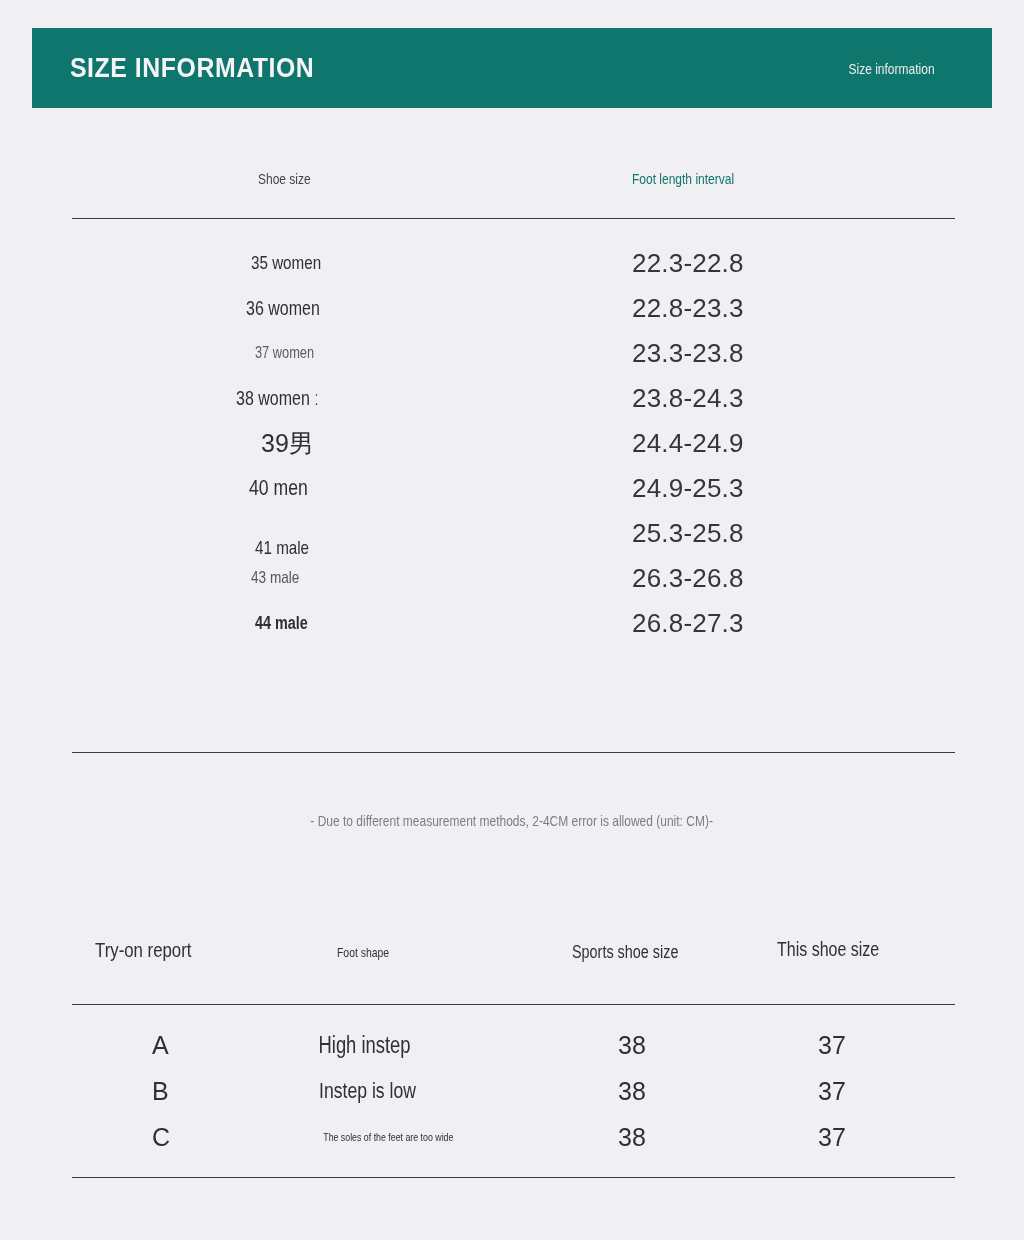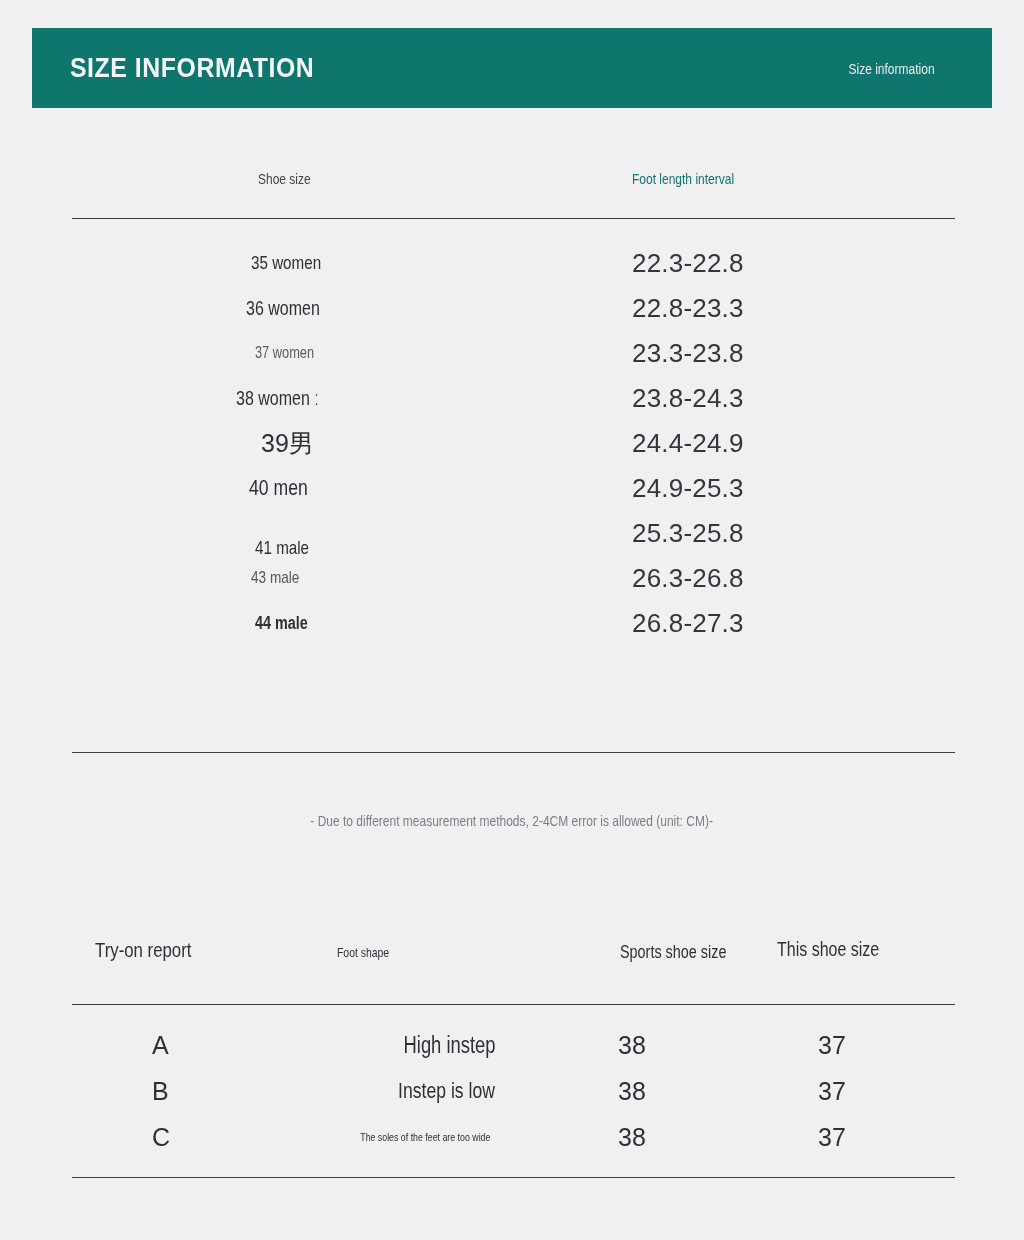--- a/index.html
+++ b/index.html
@@ -169,42 +169,42 @@
     height: 52px;
   }
   .th-cell {
     position: absolute;
     top: 0;
     white-space: nowrap;
     color: #2f2f35;
   }
   .th-a { left: 23px;  font-size: 21px; }
   .th-b { left: 265px; font-size: 13px; top: 7px; text-decoration: underline; }
-  .th-c { left: 500px; font-size: 18px; top: 4px; margin-left: 48px; }
+  .th-c { left: 500px; font-size: 18px; top: 4px; }
   .th-d { left: 705px; font-size: 20px; top: 0px; }
 
   .try-rows {
     position: absolute;
     left: 72px;
     top: 1022px;
     width: 883px;
   }
   .try-row {
     position: relative;
     height: 46px;
   }
   .tr-cell {
     position: absolute;
     top: 50%;
     transform: translateY(-50%);
     white-space: nowrap;
     color: #2f2f35;
   }
   .tr-letter { left: 80px; font-size: 25px; font-weight: 300; }
-  .tr-shape  { left: 235px; width: 200px; text-align: right; }
+  .tr-shape  { left: 235px; width: 200px; text-align: left; }
   .tr-sport  { left: 500px; width: 120px; text-align: center; font-size: 25px; font-weight: 300; }
   .tr-this   { left: 700px; width: 120px; text-align: center; font-size: 25px; font-weight: 300; }
 
   .shape-a { font-size: 23px; }
   .shape-b { font-size: 22px; }
   .shape-c { font-size: 11px; }
 </style>
 </head>
 <body>
 

